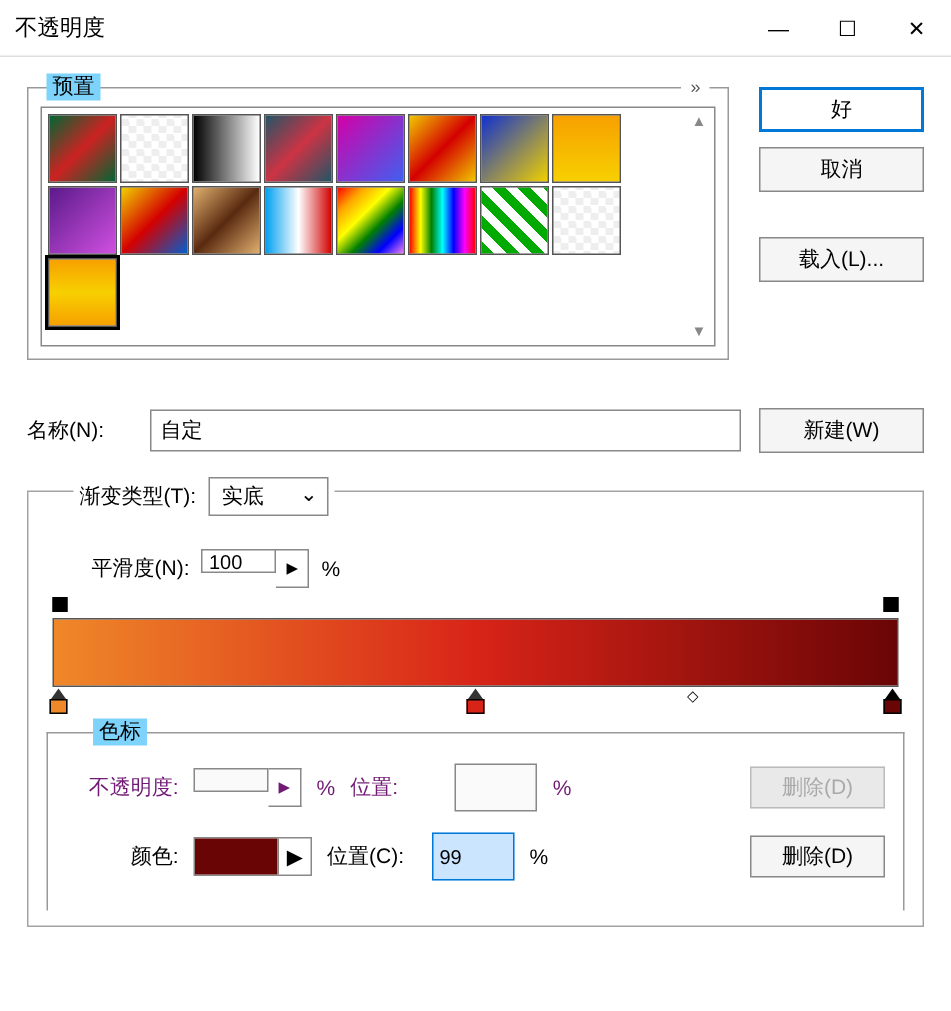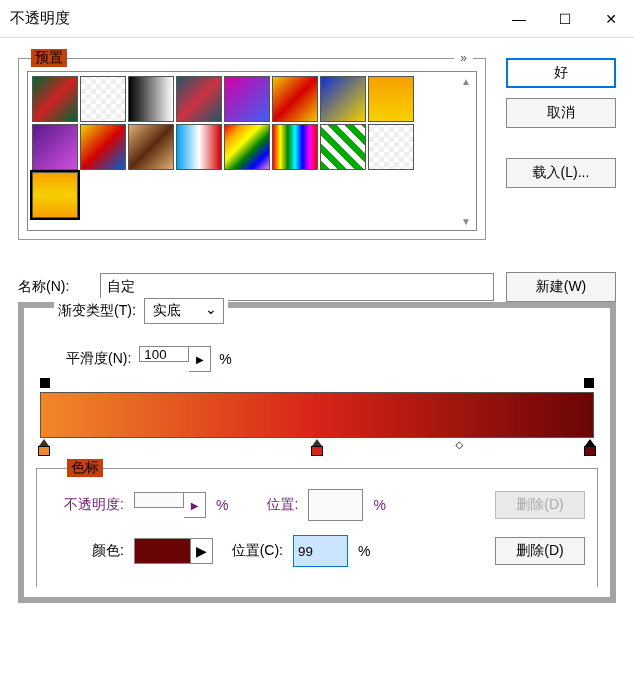--- a/index.html
+++ b/index.html
@@ -30,21 +30,21 @@
     .presets-group {
       flex: 1;
       border: 1px solid #999;
       position: relative;
       padding: 12px 8px 8px 8px;
       margin-top: 8px;
     }
     .group-label {
       position: absolute;
       top: -10px; left: 12px;
-      background: #c2410c;
+      background: #7dd3fc;
       padding: 0 4px;
       font-size: 14px;
     }
     .presets-expand {
       position: absolute;
       top: -8px; right: 12px;
       background: #fff;
       padding: 0 6px;
       font-size: 12px;
       color: #555;
@@ -92,23 +92,24 @@
     .name-row label { width: 70px; }
     .name-row input {
       flex: 1; height: 28px;
       border: 1px solid #888;
       padding: 0 6px;
       font-size: 14px;
       font-family: inherit;
     }
     .name-row .btn { width: 110px; }
     .grad-group {
-      border: 6px solid #a3a3a3;
+      border: 1px solid #a3a3a3;
       position: relative;
       padding: 18px 12px 10px 12px;
+      margin-top: 25px;
     }
     .grad-group .group-label { left: 30px; }
     .row { display: flex; align-items: center; gap: 8px; margin-bottom: 18px; }
     .row label { white-space: nowrap; }
     .select {
       border: 1px solid #888;
       height: 26px;
       padding: 0 22px 0 8px;
       display: flex; align-items: center;
       position: relative;
@@ -179,21 +180,21 @@
       position: relative;
       padding: 20px 12px 6px 12px;
       margin-top: 20px;
     }
     .stops-row {
       display: flex; align-items: center;
       gap: 10px;
       margin-bottom: 14px;
     }
     .stops-row .lbl { min-width: 75px; text-align: right; }
-    .stops-row .lbl2 { min-width: 60px; text-align: right; }
+    .stops-row .lbl2 { min-width: 60px; text-align: left; }
     .disabled { color: #701a75; }
     .small-input {
       width: 55px; height: 32px;
       border: 1px solid #888;
       padding: 0 4px;
       font-family: inherit;
     }
     .small-input.sel { background: #cce5ff; border-color:#0078d7; }
     .color-well {
       display: flex;

